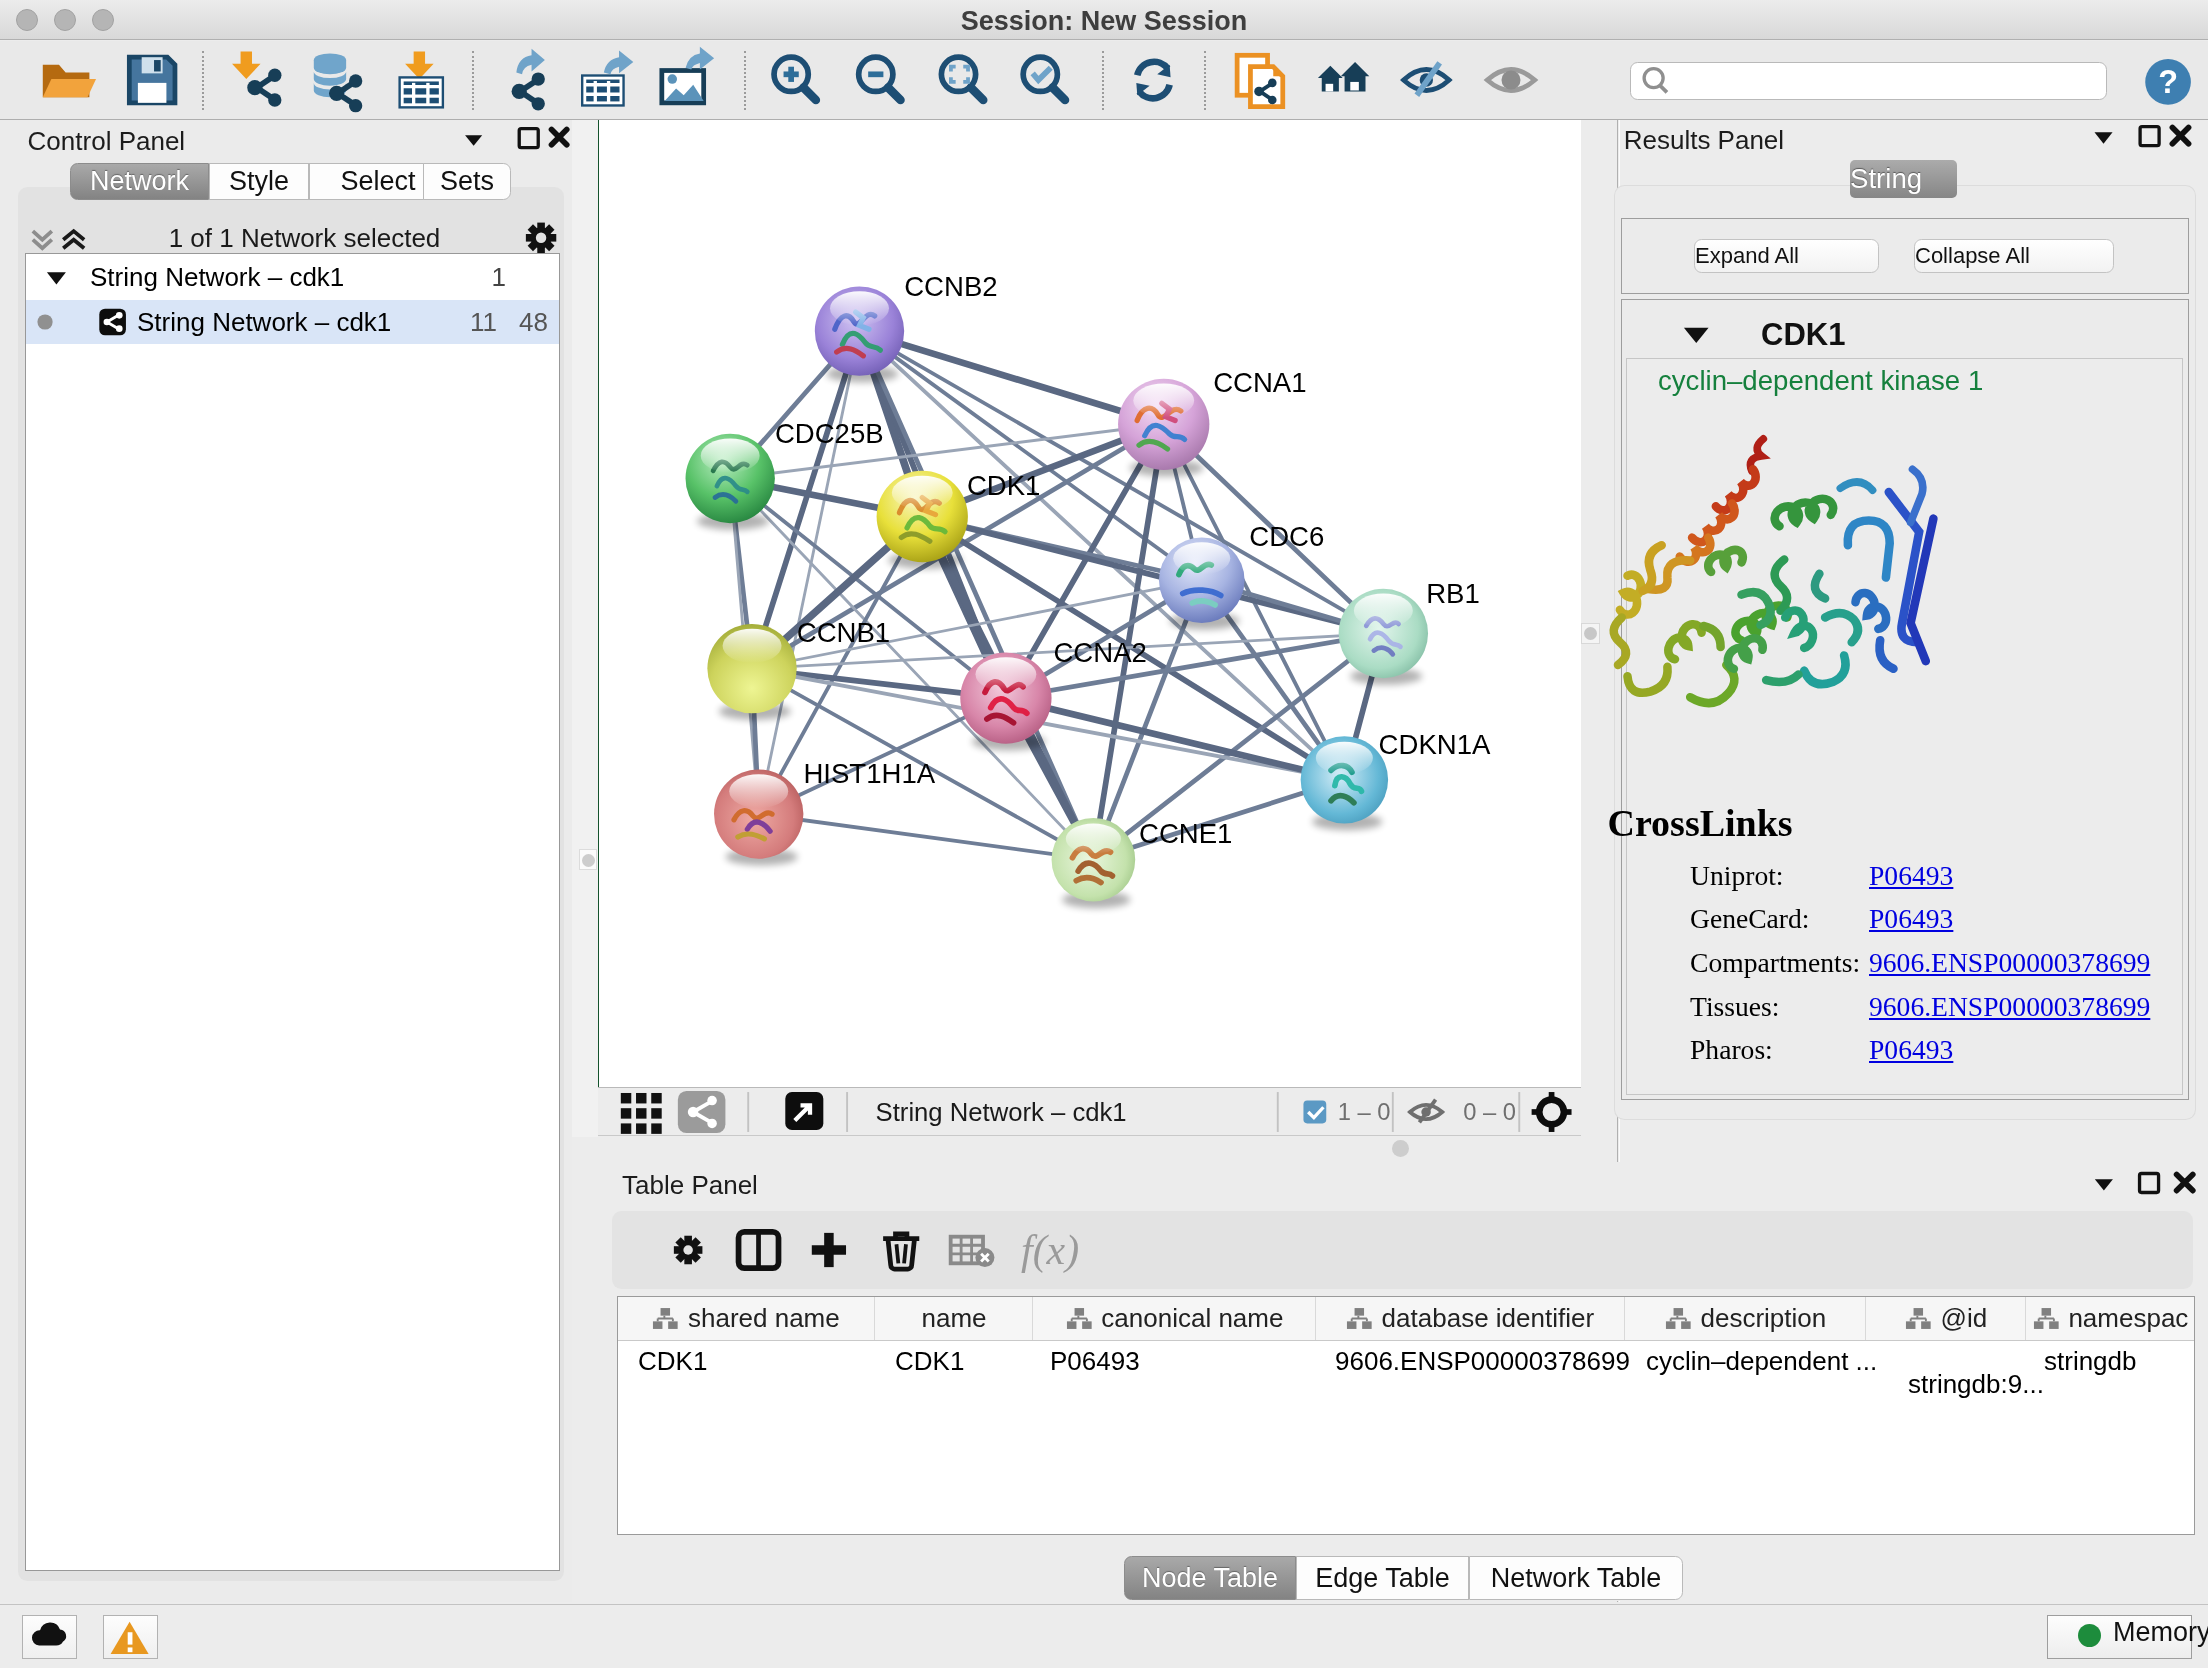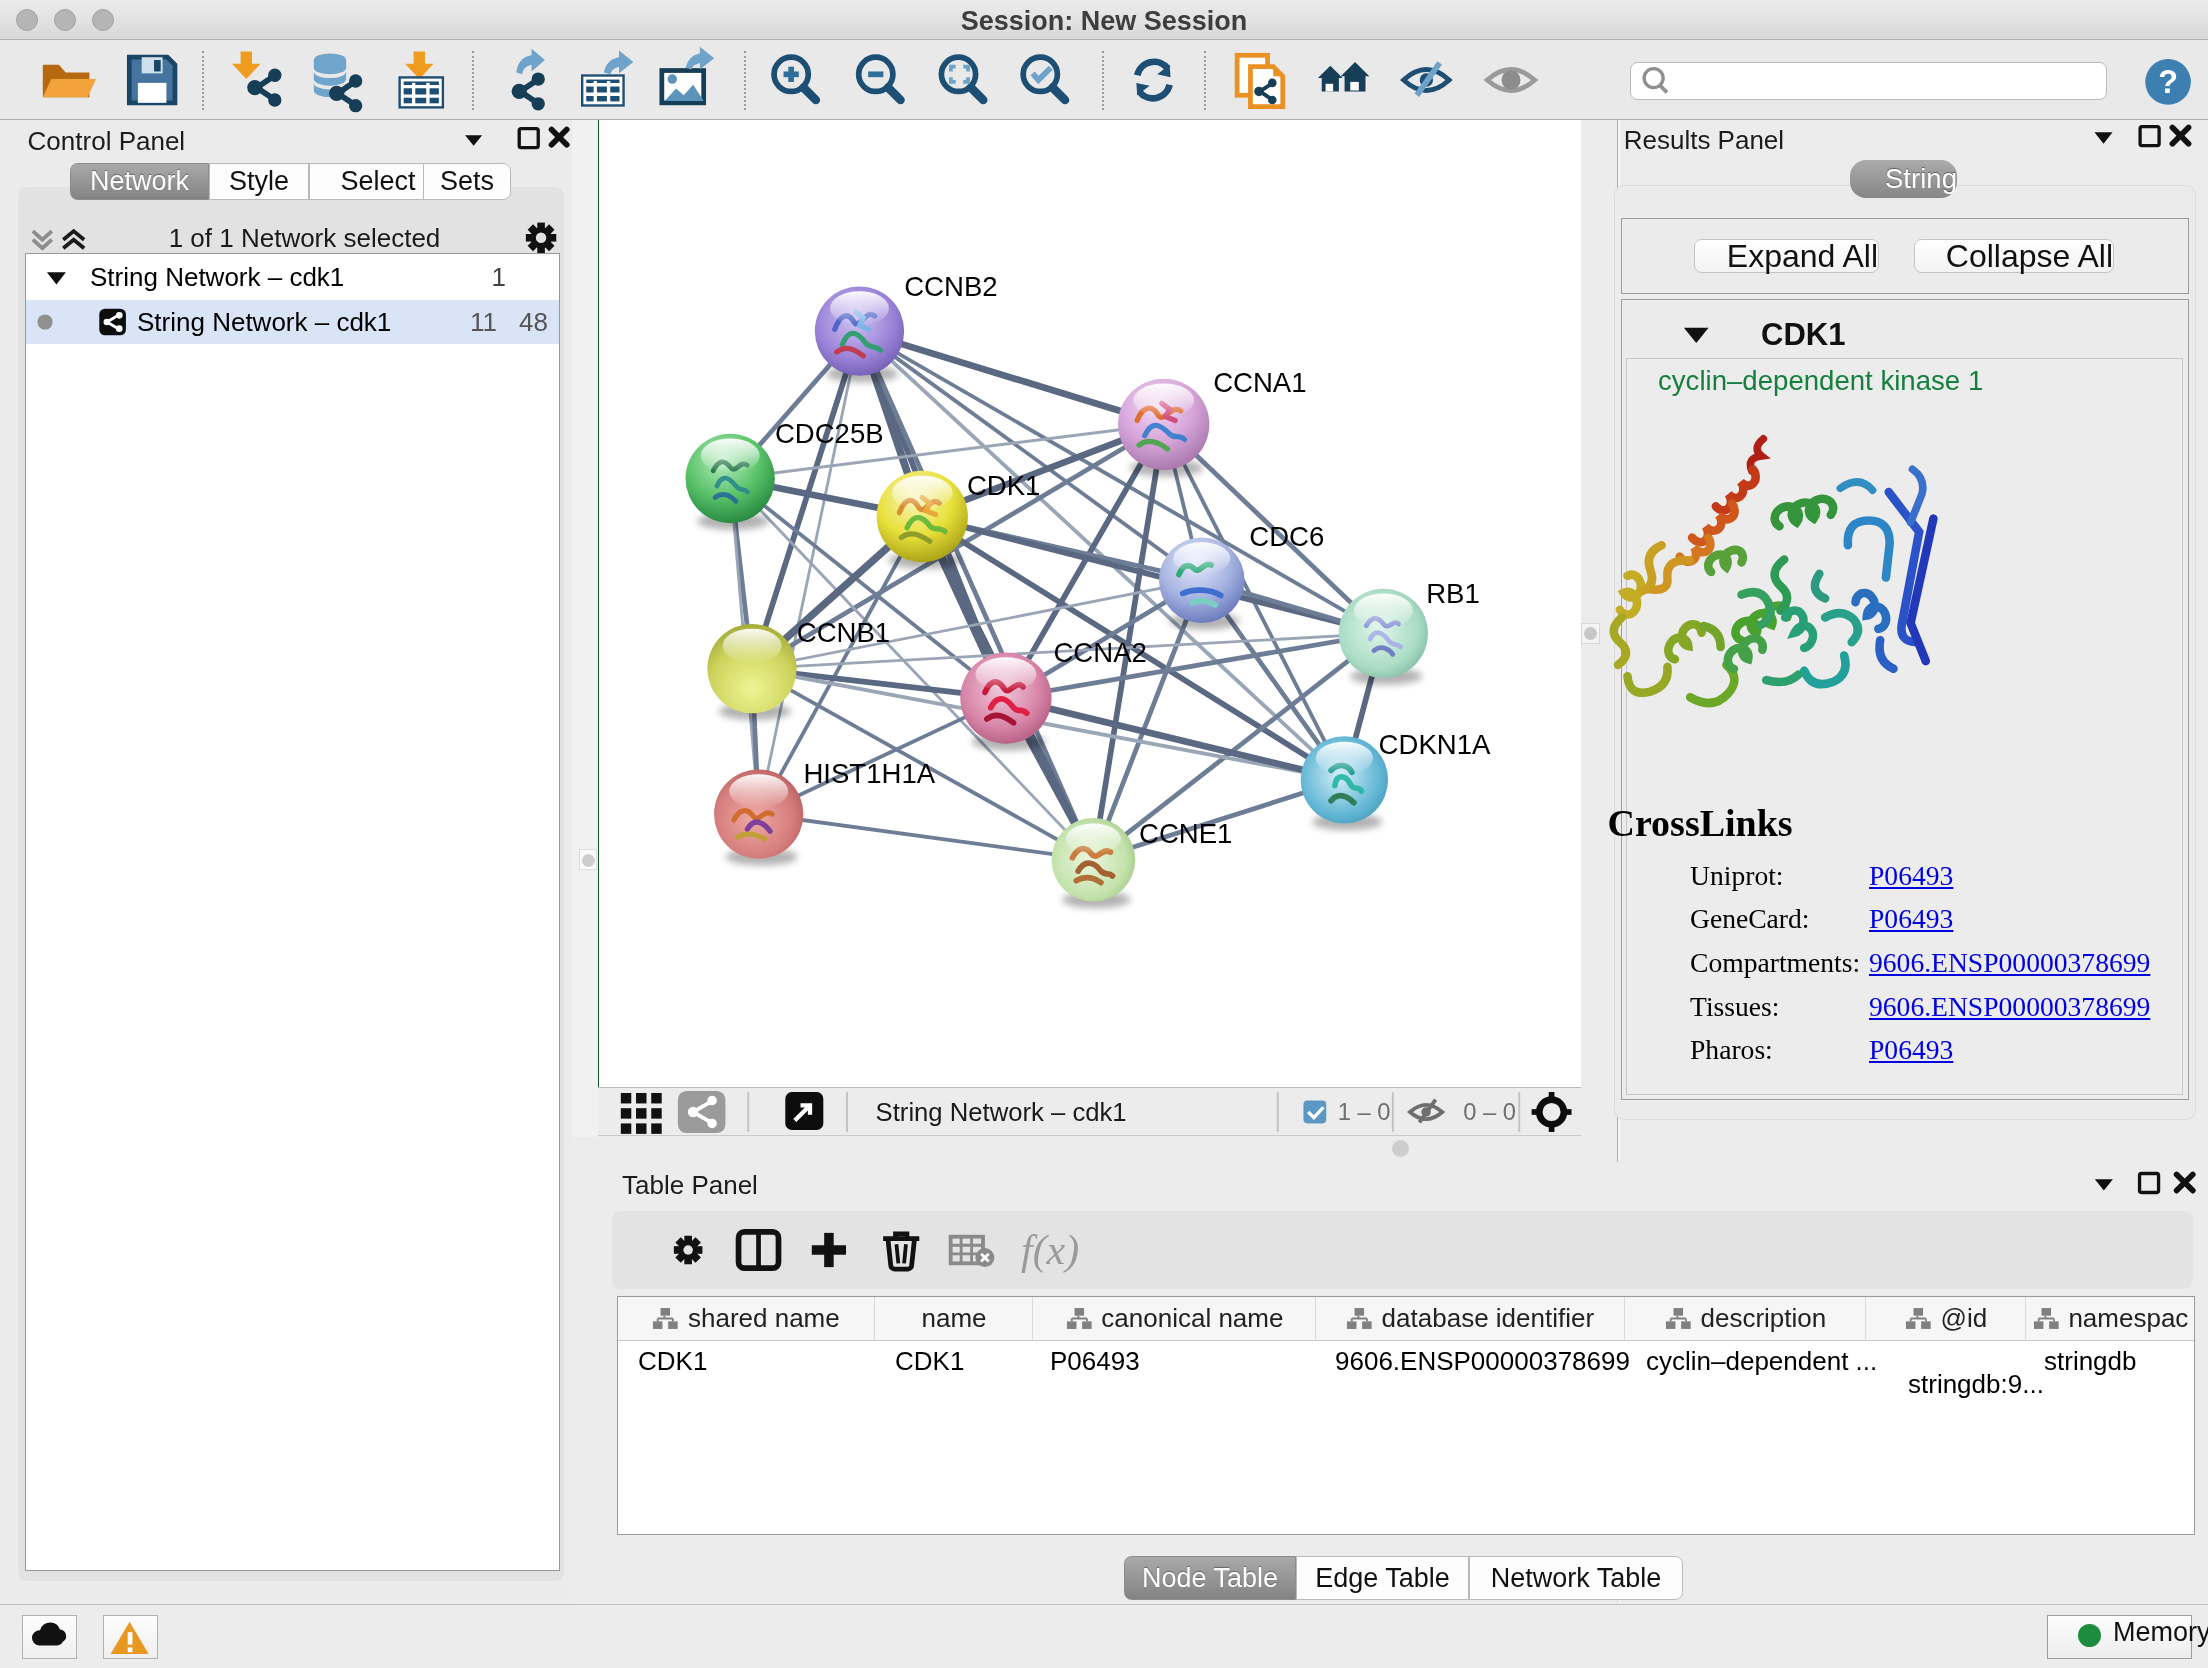--- a/index.html
+++ b/index.html
@@ -35,21 +35,21 @@
 
 
 .ptitle { font-size:26px; color:#1c1c1c; }
 .tab { position:absolute; height:37px; font-size:27px; text-align:center; line-height:35px;
   background:#fdfdfd; color:#111; border:1px solid #b9b9b9; }
 .tab.sel { background:linear-gradient(#a9a9a9,#838383); color:#fff; text-shadow:0 -1px 1px #666; border-color:#8c8c8c; }
 
 
 .rbox { position:absolute; border:1px solid #9d9d9d; }
 .btn { position:absolute; background:linear-gradient(#ffffff,#f2f2f2); border:1px solid #c3c3c3; border-radius:7.6px;
-  font-size:32px; color:#111; text-align:right; }
+  font-size:22px; color:#111; text-align:left; }
 a.lnk { color:#0000e0; text-decoration:underline; }
 
 
 #ttoolbar { position:absolute; left:28.5px; top:49px; width:1581px; height:78px; background:#e3e3e3; border-radius:9.5px; }
 #ntable { position:absolute; left:34px; top:134px; width:1578px; height:239px; background:#fff; border:1px solid #9a9a9a; }
 .th { position:absolute; top:0; height:43px; border-right:1px solid #d9d9d9; font-size:26px; color:#222;
   display:flex; align-items:center; justify-content:center; }
 .td { position:absolute; top:44px; height:41px; font-size:26px; color:#000; line-height:41px; }
 </style>
 </head>
@@ -600,21 +600,21 @@
   <div style="position:absolute;left:1px;top:0;width:590px;height:1482px;border-left:1px solid #fbfbfb;"></div>
   <div class="ptitle" style="position:absolute;left:5.7px;top:4.8px;">Results Panel</div>
   <svg width="592" height="38" style="position:absolute;left:0;top:0;" viewBox="0 0 622 40">
     <path d="M501,13 l19,0 -9.5,12 z" fill="#111"></path>
     <rect x="549" y="7" width="20" height="20" fill="none" stroke="#111" stroke-width="3.5" rx="2"></rect>
     <path d="M583,8 l17,17 M600,8 l-17,17" stroke="#111" stroke-width="6" stroke-linecap="round"></path>
   </svg>
 
   <div style="position:absolute;left:-2.9px;top:66px;width:580px;height:933px;background:#ebebeb;border-radius:9.5px;box-shadow:0 0 0 1px #dcdcdc;"></div>
 
-  <div style="position:absolute;left:232px;top:40px;width:107px;height:38px;border-radius:16px;background:linear-gradient(#ababab,#868686);color:#fff;font-size:27.6px;text-align:right;line-height:38px;text-shadow:0 -1px 1px #5a5a5a;">String</div>
+  <div style="position:absolute;left:232px;top:40px;width:107px;height:38px;border-radius:5px;background:linear-gradient(#ababab,#868686);color:#fff;font-size:27.6px;text-align:left;line-height:38px;text-shadow:0 -1px 1px #5a5a5a;">String</div>
 
   <div class="rbox" style="left:2.9px;top:98px;width:568px;height:76px;"></div>
   <div class="btn" style="left:76px;top:119px;width:185px;height:34px;line-height:32px;">Expand All</div>
   <div class="btn" style="left:296px;top:119px;width:200px;height:34px;line-height:32px;">Collapse All</div>
 
   <div class="rbox" style="left:2.9px;top:179px;width:568px;height:801px;"></div>
   <svg width="48" height="28.5" style="position:absolute;left:59px;top:202px;" viewBox="0 0 50 30">
       <path d="M7,6 l26,0 -13,16 z" fill="#111"></path>
     </svg>
   <div style="position:absolute;left:143px;top:197px;font-size:31px;font-weight:bold;color:#111;">CDK1</div>

